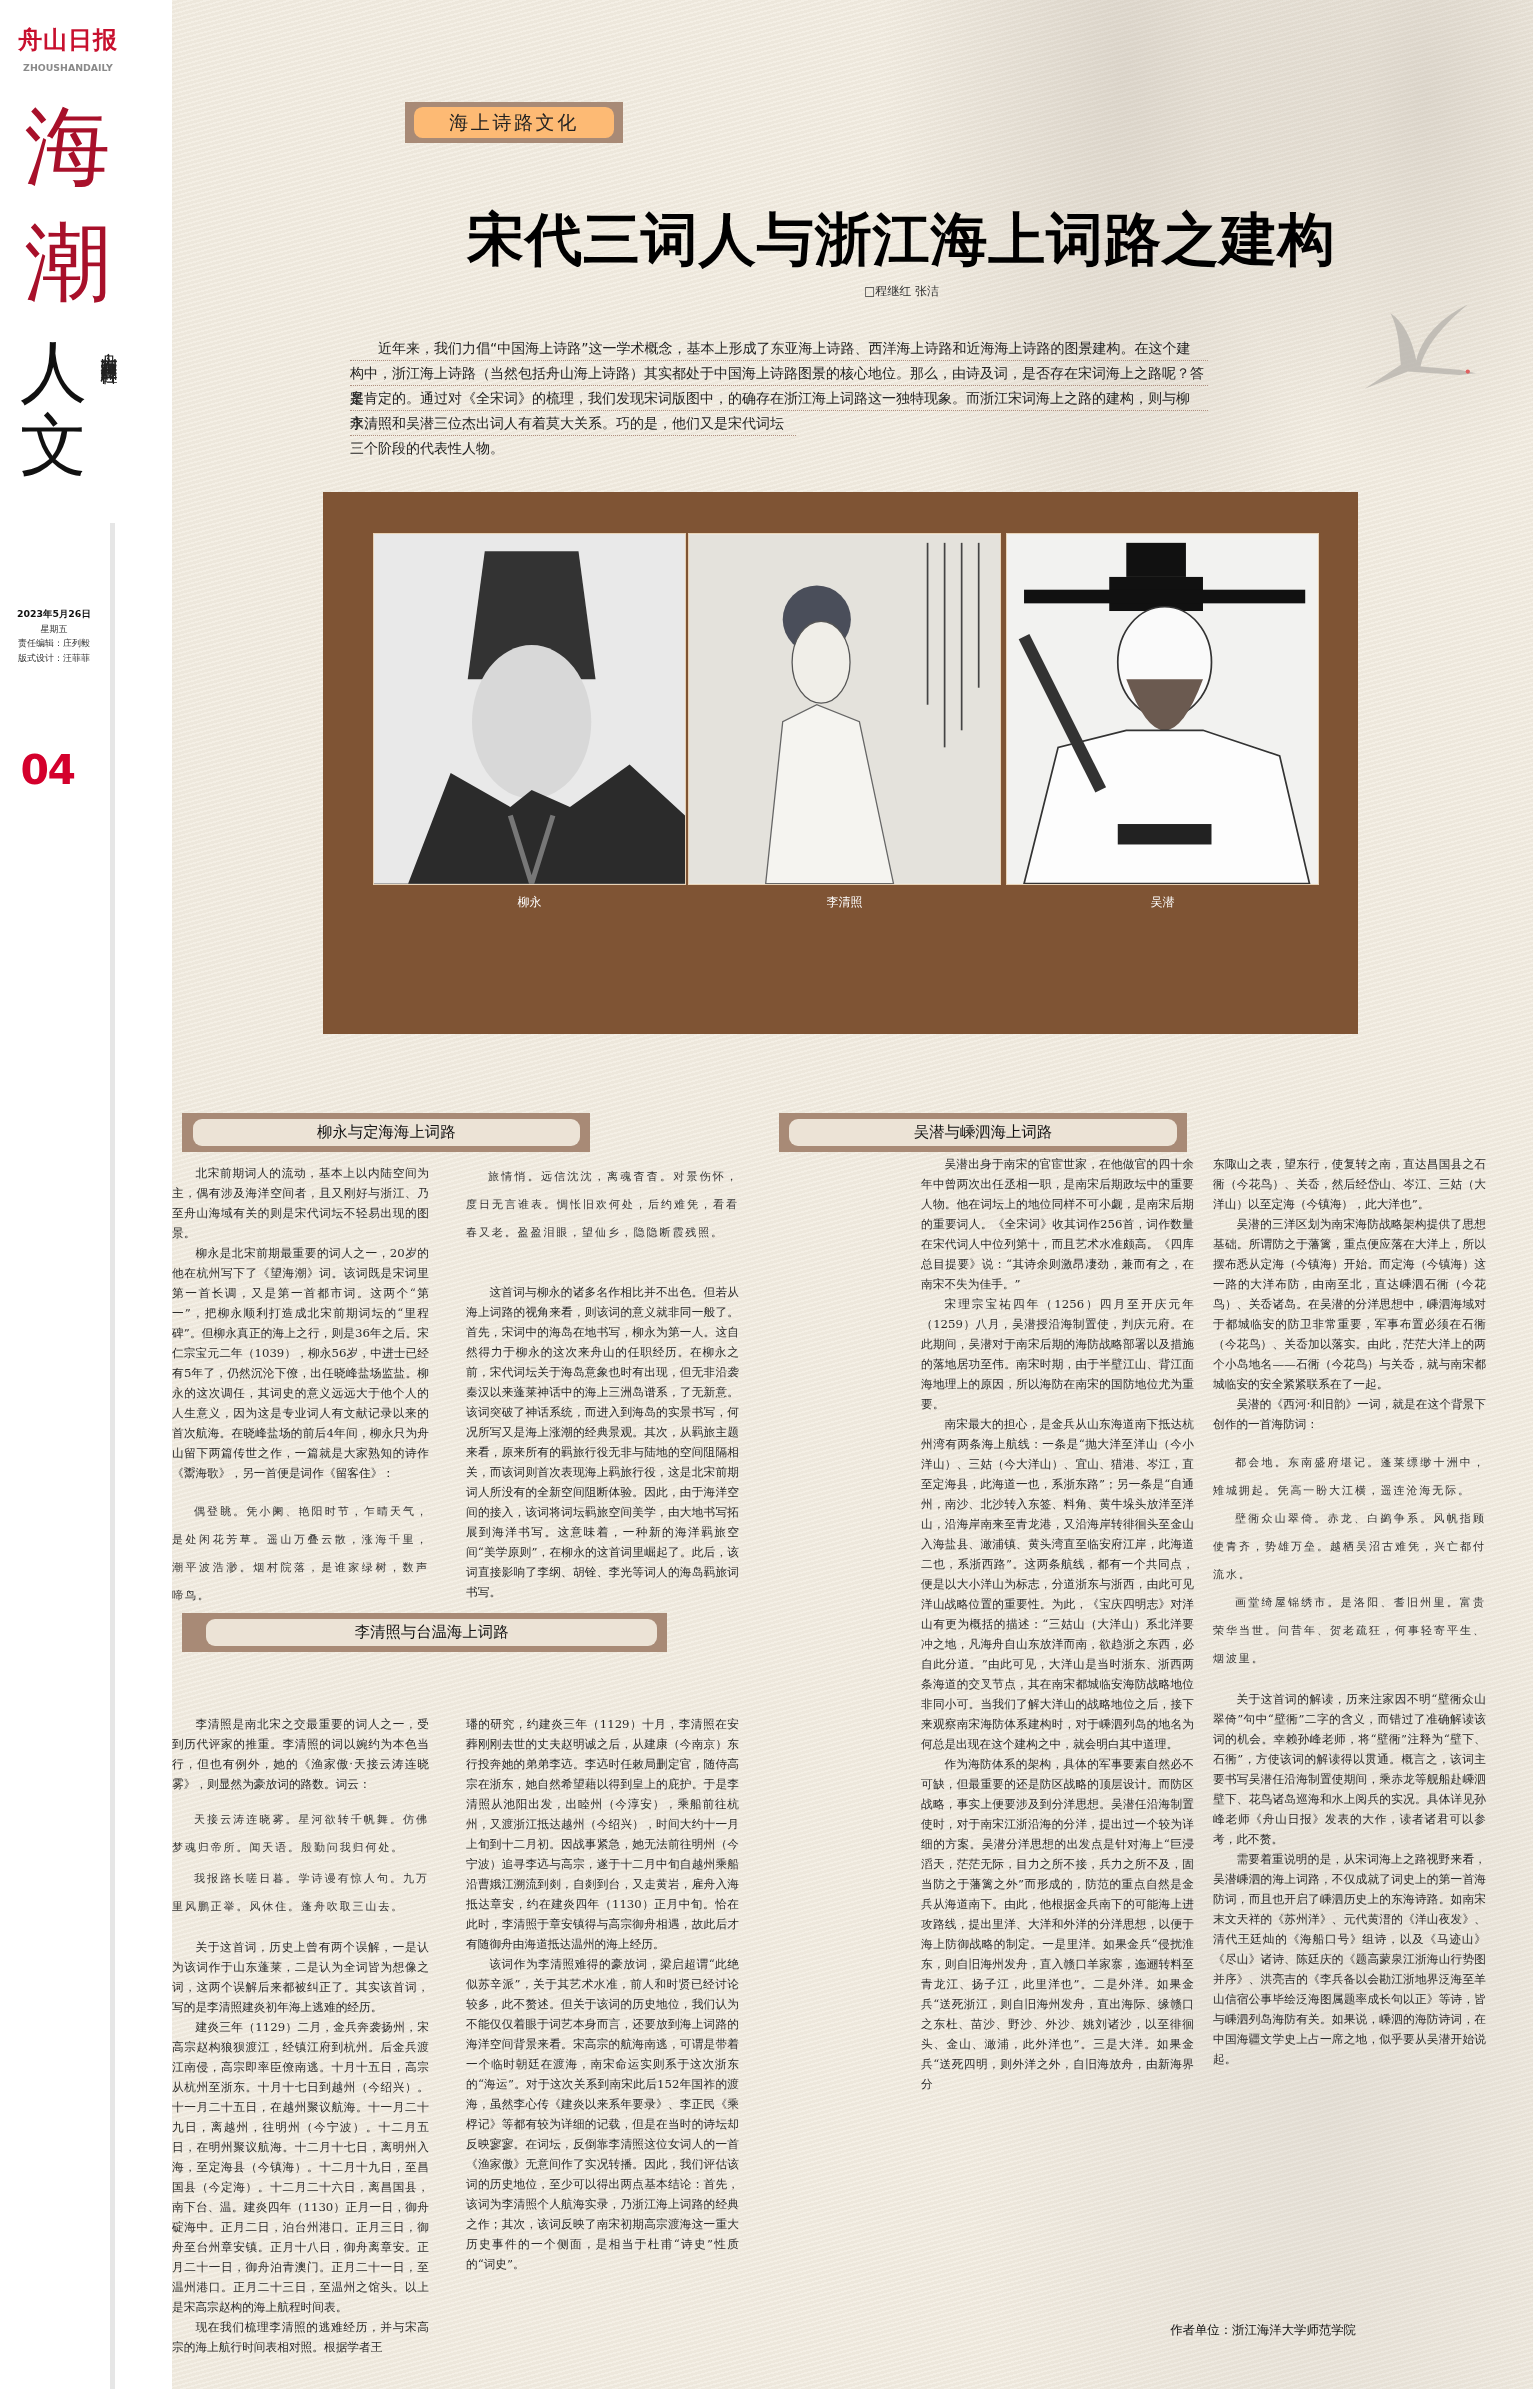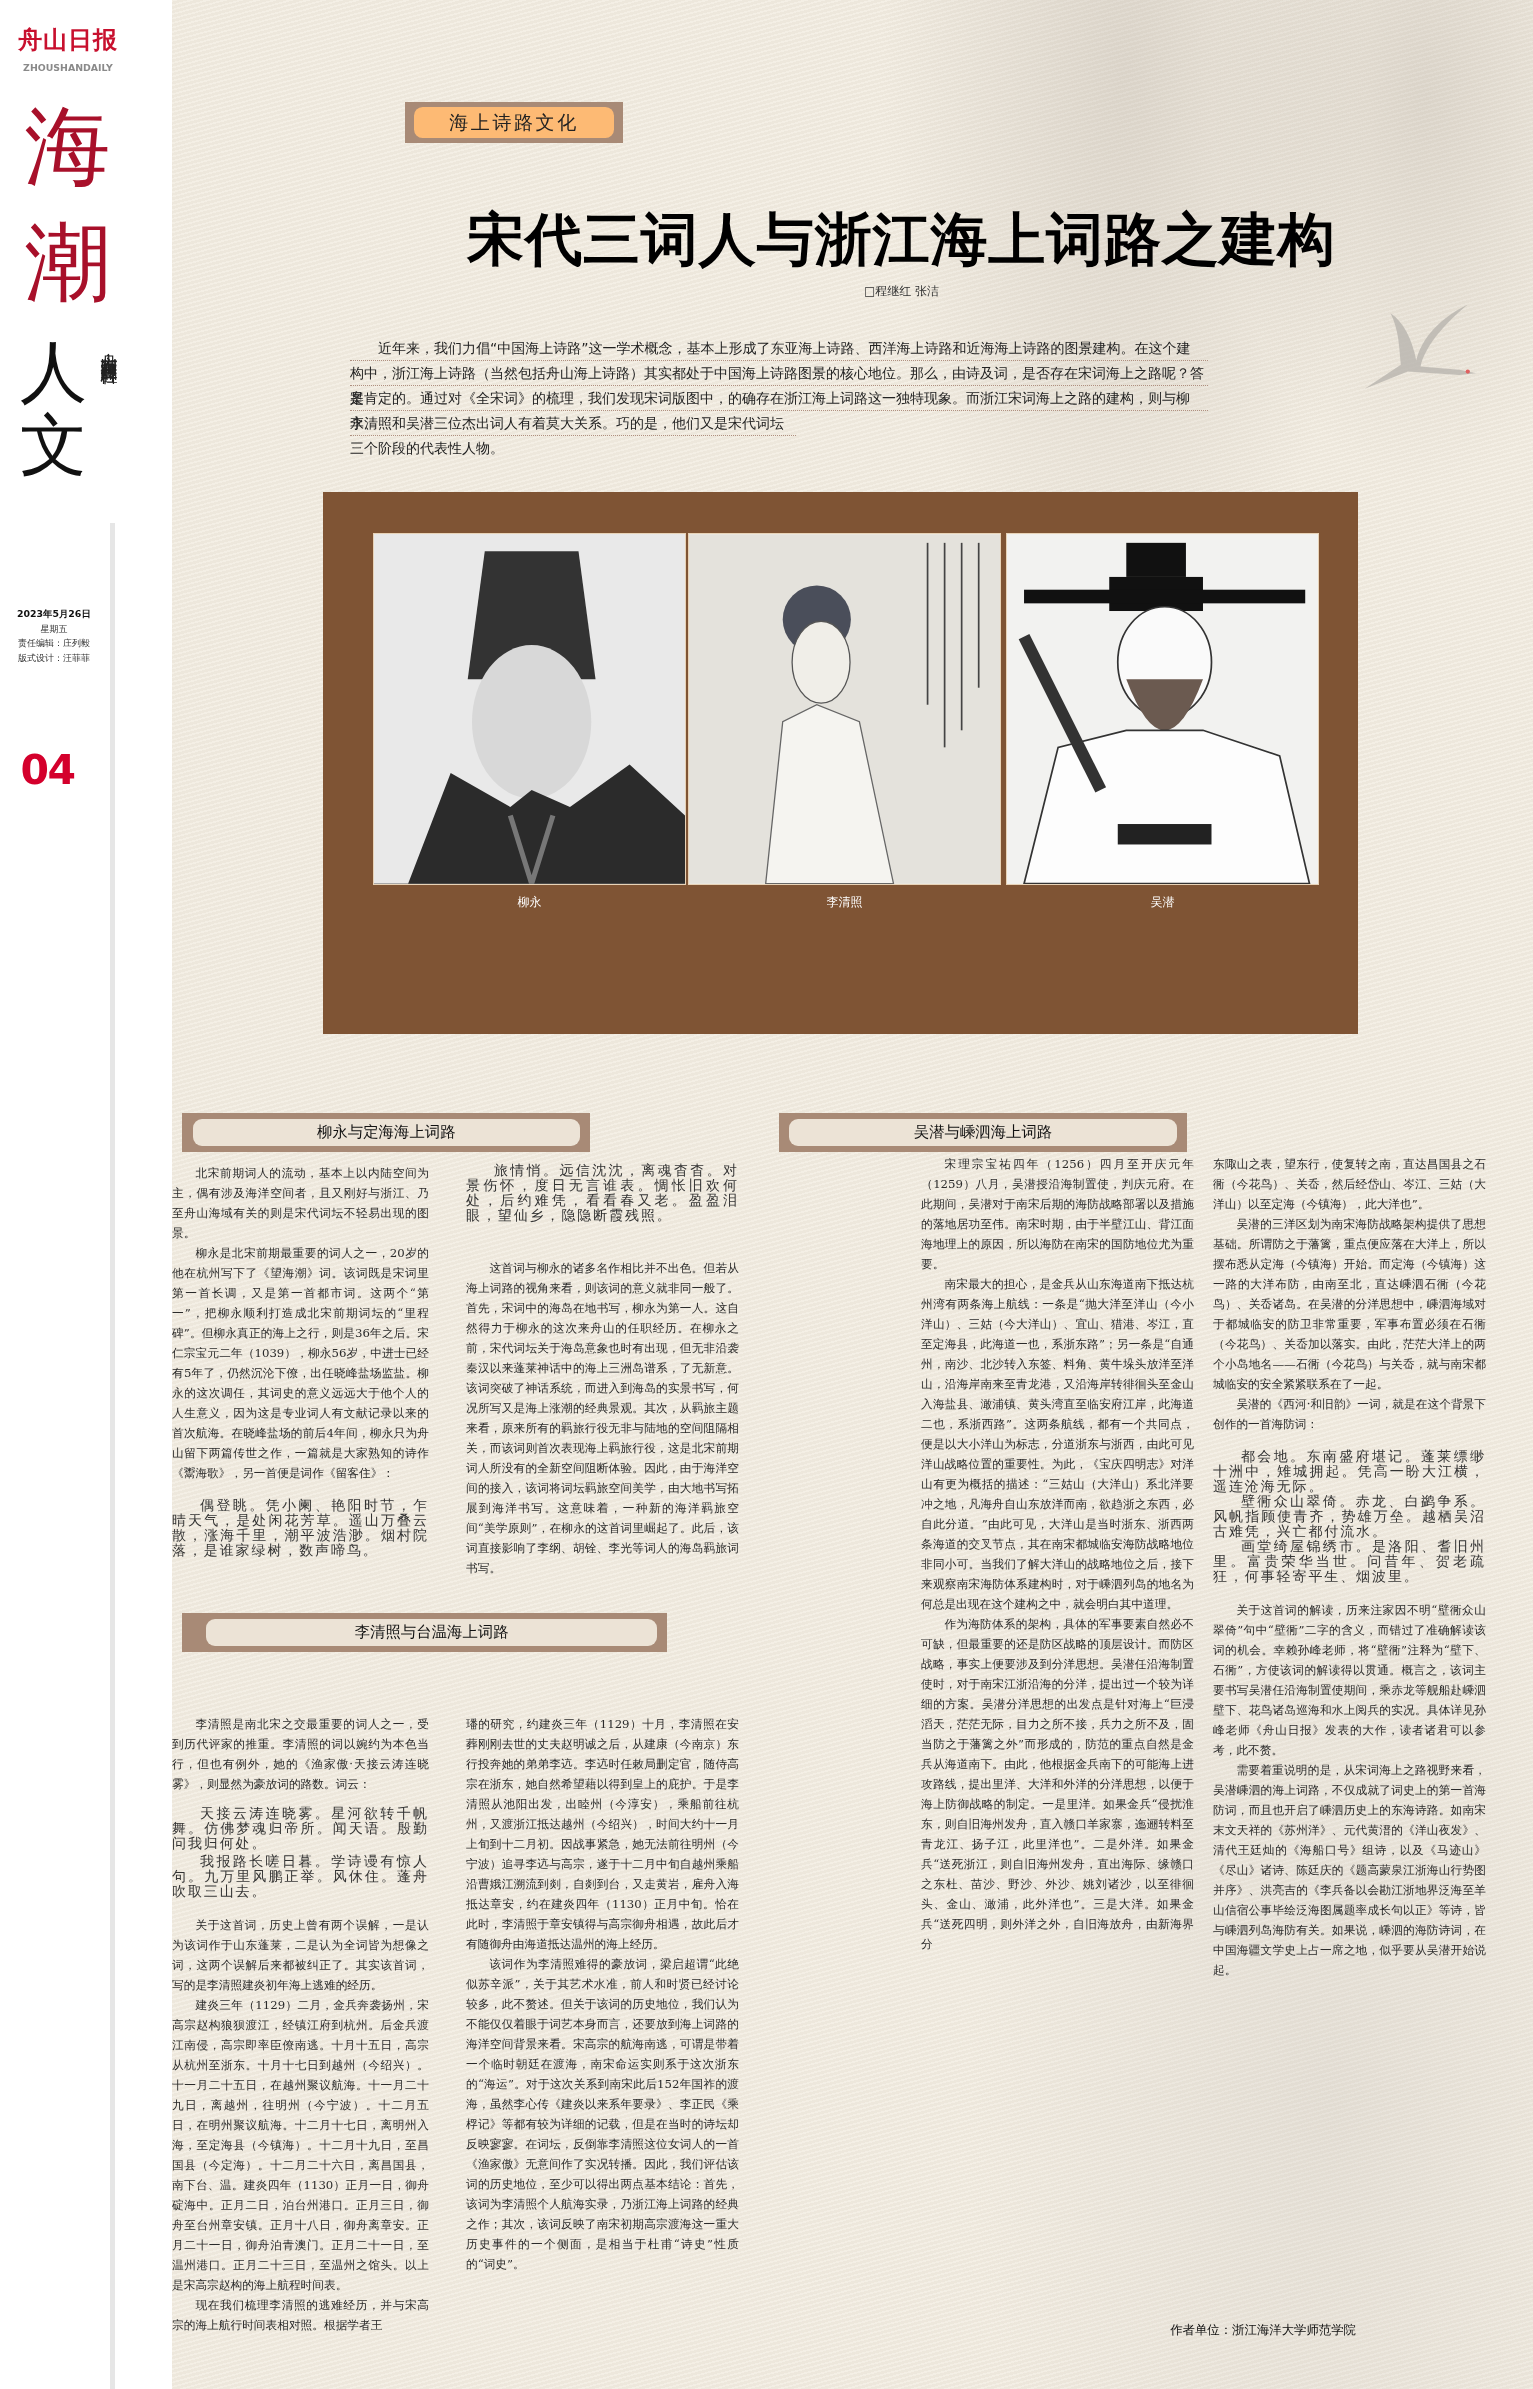--- a/index.html
+++ b/index.html
@@ -123,21 +123,21 @@
     font-family: "DejaVu Sans", sans-serif; font-size: 15.4px; color: #111;
   }
 
   
   .col {
     position: absolute; font-family: "DejaVu Serif", serif; font-size: 11.7px; line-height: 20px;
     color: #2a2a2a; text-align: justify;
   }
   .col p { text-indent: 2em; }
   .col p.noindent { text-indent: 0; }
-  .col p.poem { font-family: "DejaVu Serif", serif; letter-spacing: 1.9px; font-size: 14px; line-height: 15px; color: #333; margin: 15.4px 0; }
+  .col p.poem { font-family: "DejaVu Serif", serif; letter-spacing: 1.9px; font-size: 11px; line-height: 28px; color: #333; margin: 15.4px 0; }
   .col .gap { height: 20px; }
   .author-unit {
     position: absolute; left: 1072px; top: 2322px; width: 283px; text-align: right;
     font-family: "DejaVu Sans", sans-serif; font-size: 12.4px; color: #111;
   }
 </style>
 </head>
 <body>
 
 <div class="masthead">
@@ -254,20 +254,21 @@
   </div>
   <div class="col" style="left:294px;top:1714px;width:273px;">
     <p class="noindent">璠的研究，约建炎三年（1129）十月，李清照在安葬刚刚去世的丈夫赵明诚之后，从建康（今南京）东行投奔她的弟弟李迒。李迒时任敕局删定官，随侍高宗在浙东，她自然希望藉以得到皇上的庇护。于是李清照从池阳出发，出睦州（今淳安），乘船前往杭州，又渡浙江抵达越州（今绍兴），时间大约十一月上旬到十二月初。因战事紧急，她无法前往明州（今宁波）追寻李迒与高宗，遂于十二月中旬自越州乘船沿曹娥江溯流到剡，自剡到台，又走黄岩，雇舟入海抵达章安，约在建炎四年（1130）正月中旬。恰在此时，李清照于章安镇得与高宗御舟相遇，故此后才有随御舟由海道抵达温州的海上经历。</p>
     <p>该词作为李清照难得的豪放词，梁启超谓“此绝似苏辛派”，关于其艺术水准，前人和时贤已经讨论较多，此不赘述。但关于该词的历史地位，我们认为不能仅仅着眼于词艺本身而言，还要放到海上词路的海洋空间背景来看。宋高宗的航海南逃，可谓是带着一个临时朝廷在渡海，南宋命运实则系于这次浙东的“海运”。对于这次关系到南宋此后152年国祚的渡海，虽然李心传《建炎以来系年要录》、李正民《乘桴记》等都有较为详细的记载，但是在当时的诗坛却反映寥寥。在词坛，反倒靠李清照这位女词人的一首《渔家傲》无意间作了实况转播。因此，我们评估该词的历史地位，至少可以得出两点基本结论：首先，该词为李清照个人航海实录，乃浙江海上词路的经典之作；其次，该词反映了南宋初期高宗渡海这一重大历史事件的一个侧面，是相当于杜甫“诗史”性质的“词史”。</p>
   </div>
 
   <div class="sec-head" style="left:607px;top:1113px;width:408px;">
     <div class="inner">吴潜与嵊泗海上词路</div>
   </div>
   <div class="col" style="left:749px;top:1154px;width:273px;">
+    <p>吴潜出身于南宋的官宦世家，在他做官的四十余年中曾两次出任丞相一职，是南宋后期政坛中的重要人物。他在词坛上的地位同样不可小觑，是南宋后期的重要词人。《全宋词》收其词作256首，词作数量在宋代词人中位列第十，而且艺术水准颇高。《四库总目提要》说：“其诗余则激昂凄劲，兼而有之，在南宋不失为佳手。”</p>
     <p>宋理宗宝祐四年（1256）四月至开庆元年（1259）八月，吴潜授沿海制置使，判庆元府。在此期间，吴潜对于南宋后期的海防战略部署以及措施的落地居功至伟。南宋时期，由于半壁江山、背江面海地理上的原因，所以海防在南宋的国防地位尤为重要。</p>
     <p>南宋最大的担心，是金兵从山东海道南下抵达杭州湾有两条海上航线：一条是“抛大洋至洋山（今小洋山）、三姑（今大洋山）、宜山、猎港、岑江，直至定海县，此海道一也，系浙东路”；另一条是“自通州，南沙、北沙转入东签、料角、黄牛垛头放洋至洋山，沿海岸南来至青龙港，又沿海岸转徘徊头至金山入海盐县、澉浦镇、黄头湾直至临安府江岸，此海道二也，系浙西路”。这两条航线，都有一个共同点，便是以大小洋山为标志，分道浙东与浙西，由此可见洋山战略位置的重要性。为此，《宝庆四明志》对洋山有更为概括的描述：“三姑山（大洋山）系北洋要冲之地，凡海舟自山东放洋而南，欲趋浙之东西，必自此分道。”由此可见，大洋山是当时浙东、浙西两条海道的交叉节点，其在南宋都城临安海防战略地位非同小可。当我们了解大洋山的战略地位之后，接下来观察南宋海防体系建构时，对于嵊泗列岛的地名为何总是出现在这个建构之中，就会明白其中道理。</p>
     <p>作为海防体系的架构，具体的军事要素自然必不可缺，但最重要的还是防区战略的顶层设计。而防区战略，事实上便要涉及到分洋思想。吴潜任沿海制置使时，对于南宋江浙沿海的分洋，提出过一个较为详细的方案。吴潜分洋思想的出发点是针对海上“巨浸滔天，茫茫无际，目力之所不接，兵力之所不及，固当防之于藩篱之外”而形成的，防范的重点自然是金兵从海道南下。由此，他根据金兵南下的可能海上进攻路线，提出里洋、大洋和外洋的分洋思想，以便于海上防御战略的制定。一是里洋。如果金兵“侵扰淮东，则自旧海州发舟，直入赣口羊家寨，迤逦转料至青龙江、扬子江，此里洋也”。二是外洋。如果金兵“送死浙江，则自旧海州发舟，直出海际、缘赣口之东杜、苗沙、野沙、外沙、姚刘诸沙，以至徘徊头、金山、澉浦，此外洋也”。三是大洋。如果金兵“送死四明，则外洋之外，自旧海放舟，由新海界分</p>
   </div>
   <div class="col" style="left:1041px;top:1154px;width:273px;">
     <p class="noindent">东陬山之表，望东行，使复转之南，直达昌国县之石衕（今花鸟）、关岙，然后经岱山、岑江、三姑（大洋山）以至定海（今镇海），此大洋也”。</p>
     <p>吴潜的三洋区划为南宋海防战略架构提供了思想基础。所谓防之于藩篱，重点便应落在大洋上，所以摆布悉从定海（今镇海）开始。而定海（今镇海）这一路的大洋布防，由南至北，直达嵊泗石衕（今花鸟）、关岙诸岛。在吴潜的分洋思想中，嵊泗海域对于都城临安的防卫非常重要，军事布置必须在石衕（今花鸟）、关岙加以落实。由此，茫茫大洋上的两个小岛地名——石衕（今花鸟）与关岙，就与南宋都城临安的安全紧紧联系在了一起。</p>
     <p>吴潜的《西河·和旧韵》一词，就是在这个背景下创作的一首海防词：</p>
     <p class="poem" style="margin:15.4px 0 0 0;text-indent:2em">都会地。东南盛府堪记。蓬莱缥缈十洲中，雉城拥起。凭高一盼大江横，遥连沧海无际。</p>
     <p class="poem" style="margin:0;text-indent:2em">壁衕众山翠倚。赤龙、白鹢争系。风帆指顾使青齐，势雄万垒。越栖吴沼古难凭，兴亡都付流水。</p>

